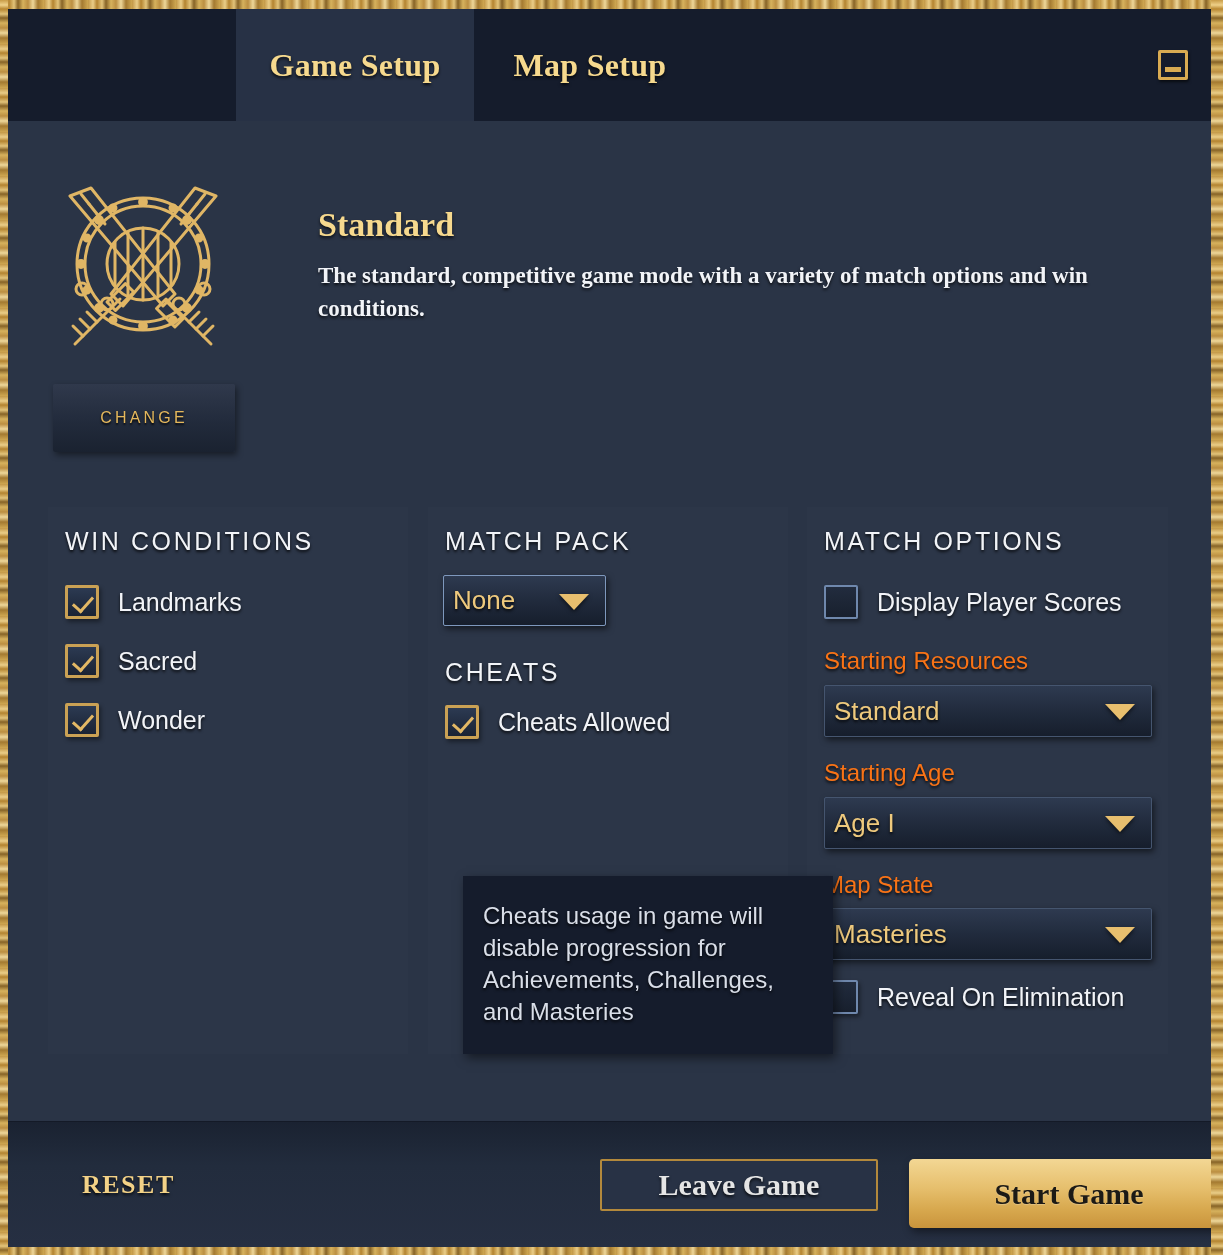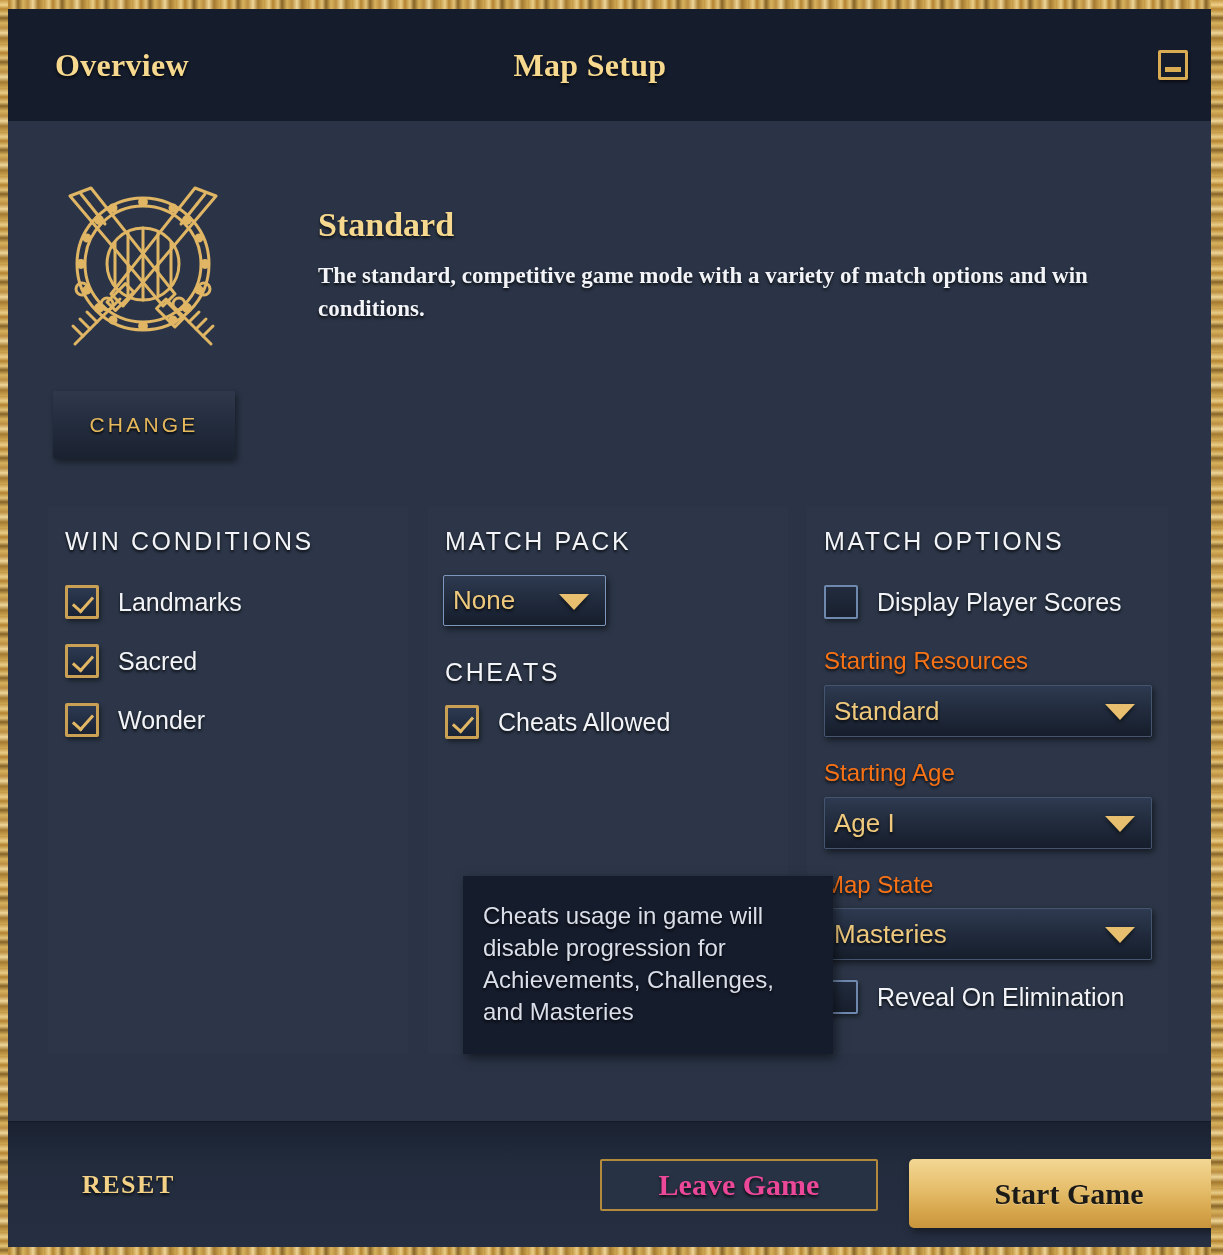--- a/index.html
+++ b/index.html
@@ -121,28 +121,28 @@
     font-family: "Liberation Serif", serif;
     font-size: 23px;
     font-weight: bold;
     line-height: 33px;
     color: #f2f4f8;
     text-shadow: 0 2px 3px rgba(0,0,0,0.75);
   }
 
   #change-button {
     position: absolute;
-    left: 45px; top: 270px;
+    left: 45px; top: 263px;
     width: 182px; height: 68px;
     background: linear-gradient(180deg, #30394c 0%, #222b3c 55%, #1a2230 100%);
     border: none;
     border-radius: 2px;
     color: #e5b85c;
     font-family: "Liberation Sans", sans-serif;
-    font-size: 21px;
+    font-size: 16px;
     letter-spacing: 3.2px;
     cursor: pointer;
     box-shadow: 2px 3px 6px rgba(0,0,0,0.45);
     text-shadow: 0 2px 2px rgba(0,0,0,0.8);
   }
 
   
   .panel {
     position: absolute;
     top: 386px;
@@ -276,21 +276,21 @@
     cursor: pointer;
     text-shadow: 0 2px 3px rgba(0,0,0,0.8);
   }
   #leave-button {
     position: absolute;
     left: 592px; top: 37px;
     width: 278px; height: 52px;
     background: #283245;
     border: 2px solid #b3893c;
     border-radius: 2px;
-    color: #ec4899;
+    color: #e5e5e5;
     font-family: "Liberation Serif", serif;
     font-size: 30px;
     font-weight: bold;
     cursor: pointer;
     text-shadow: 0 2px 3px rgba(0,0,0,0.8);
   }
   #start-button {
     position: absolute;
     left: 901px; top: 37px;
     width: 320px; height: 69px;
@@ -312,21 +312,21 @@
 <div id="frame">
 
   <div id="bd-top" class="border-strip"></div>
   <div id="bd-bottom" class="border-strip"></div>
   <div id="bd-left" class="border-strip vert"></div>
   <div id="bd-right" class="border-strip vert"></div>
 
   <div id="inner">
 
     <div id="tabbar">
-      <div id="tab-0" class="tab">Overview</div>
+      <div id="tab-1" class="tab active">Game Setup</div>
       <div id="tab-2" class="tab">Map Setup</div>
       <div id="minimize-btn"></div>
     </div>
 
     <div id="body">
 
       <div id="mode-emblem">
         <svg viewBox="0 0 180 175" width="180" height="175">
           <g fill="none" stroke="#e0b665" stroke-width="3" stroke-linecap="round" stroke-linejoin="round">
 

